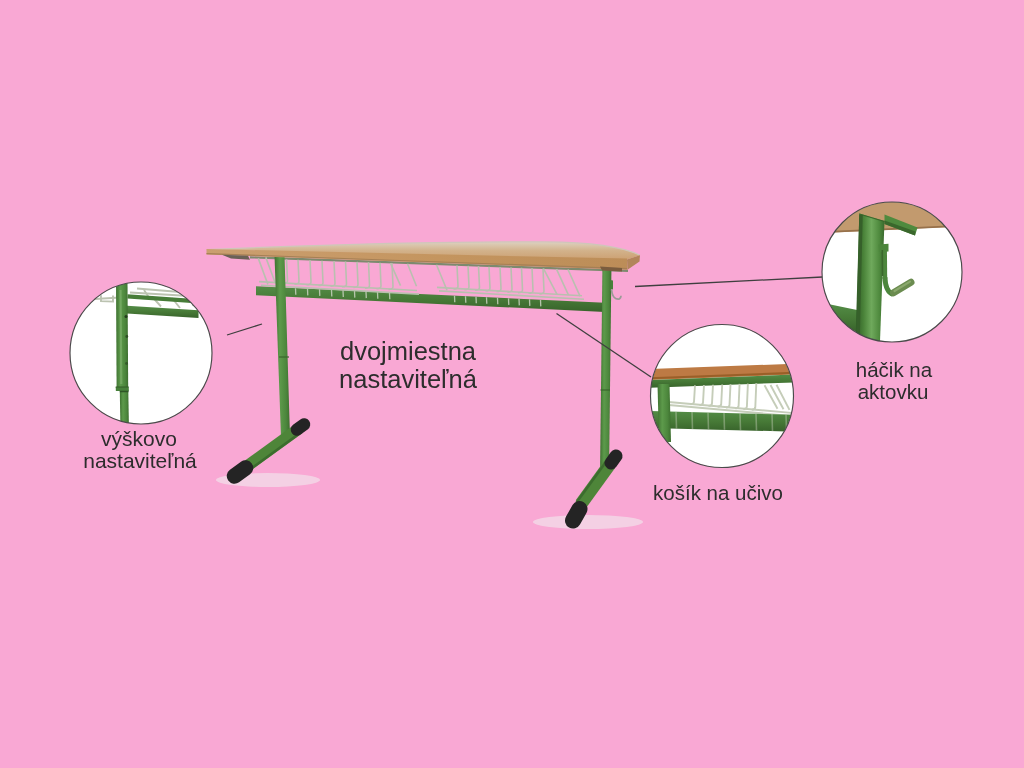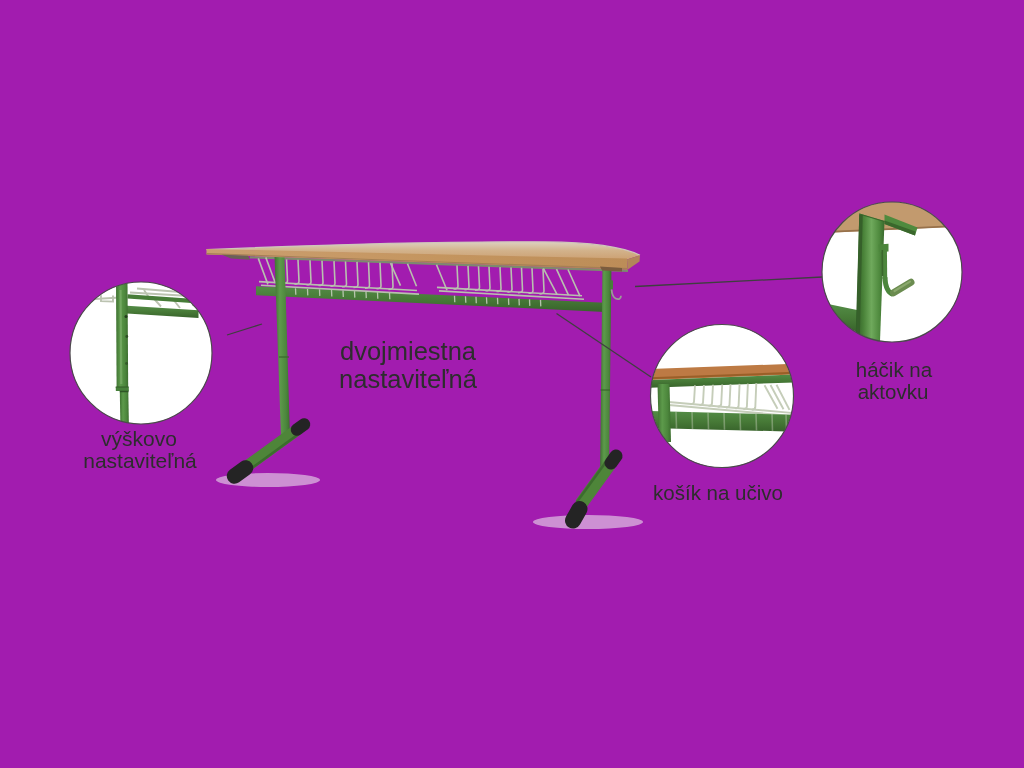--- a/index.html
+++ b/index.html
@@ -1,16 +1,16 @@
 <!DOCTYPE html>
 <html><head>
 <meta charset="utf-8">
 <style>
   html,body{margin:0;padding:0;background:#ffffff;}
-  .page{position:relative;width:1024px;height:768px;background:#a21caf;overflow:hidden;
+  .page{position:relative;width:1024px;height:768px;background:#f9a8d4;overflow:hidden;
         font-family:"Liberation Sans", sans-serif;}
 </style>
 </head>
 <body>
 <div class="page">
 <svg width="1024" height="768" viewBox="0 0 1024 768">
 <defs>
   <linearGradient id="topwood" x1="0" y1="0" x2="0" y2="1">
     <stop offset="0" stop-color="#ddd1c0"></stop>
     <stop offset="0.5" stop-color="#d2b28b"></stop>

